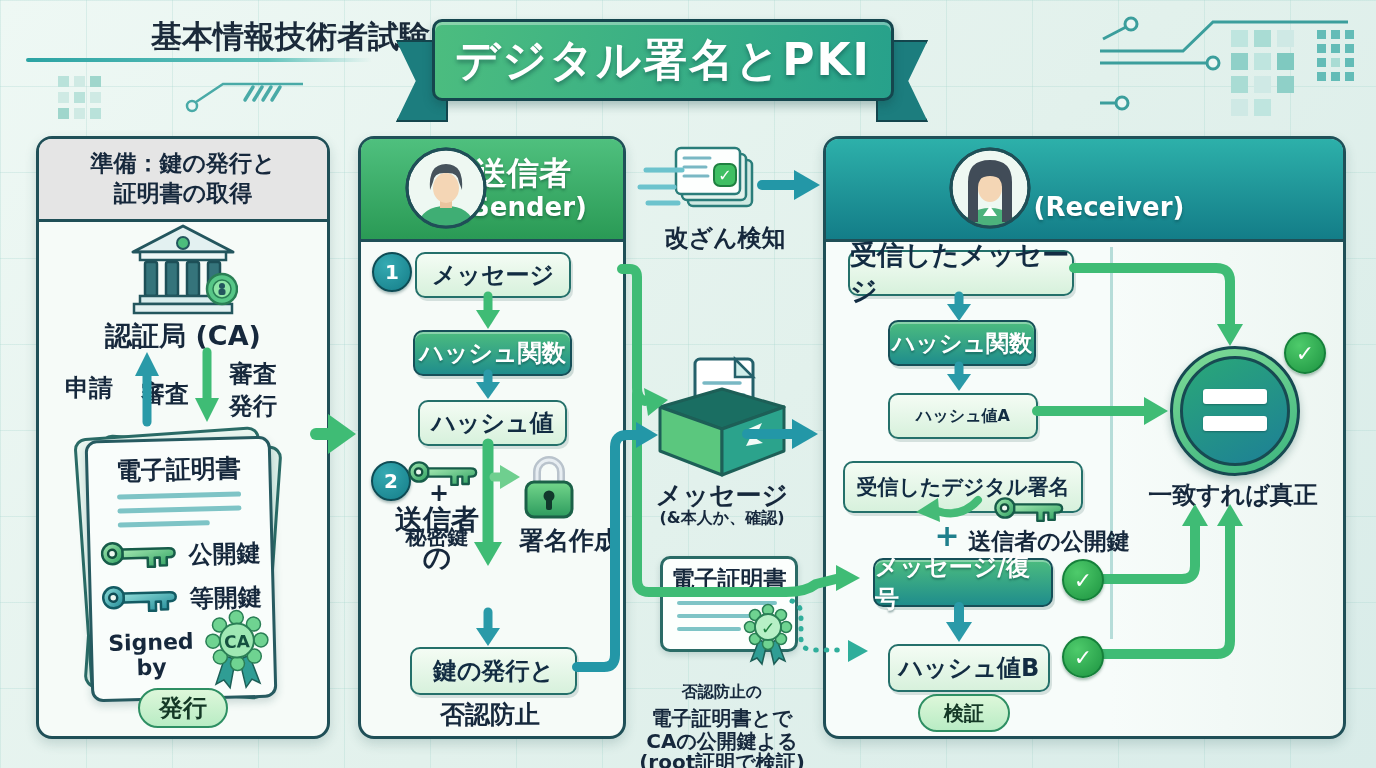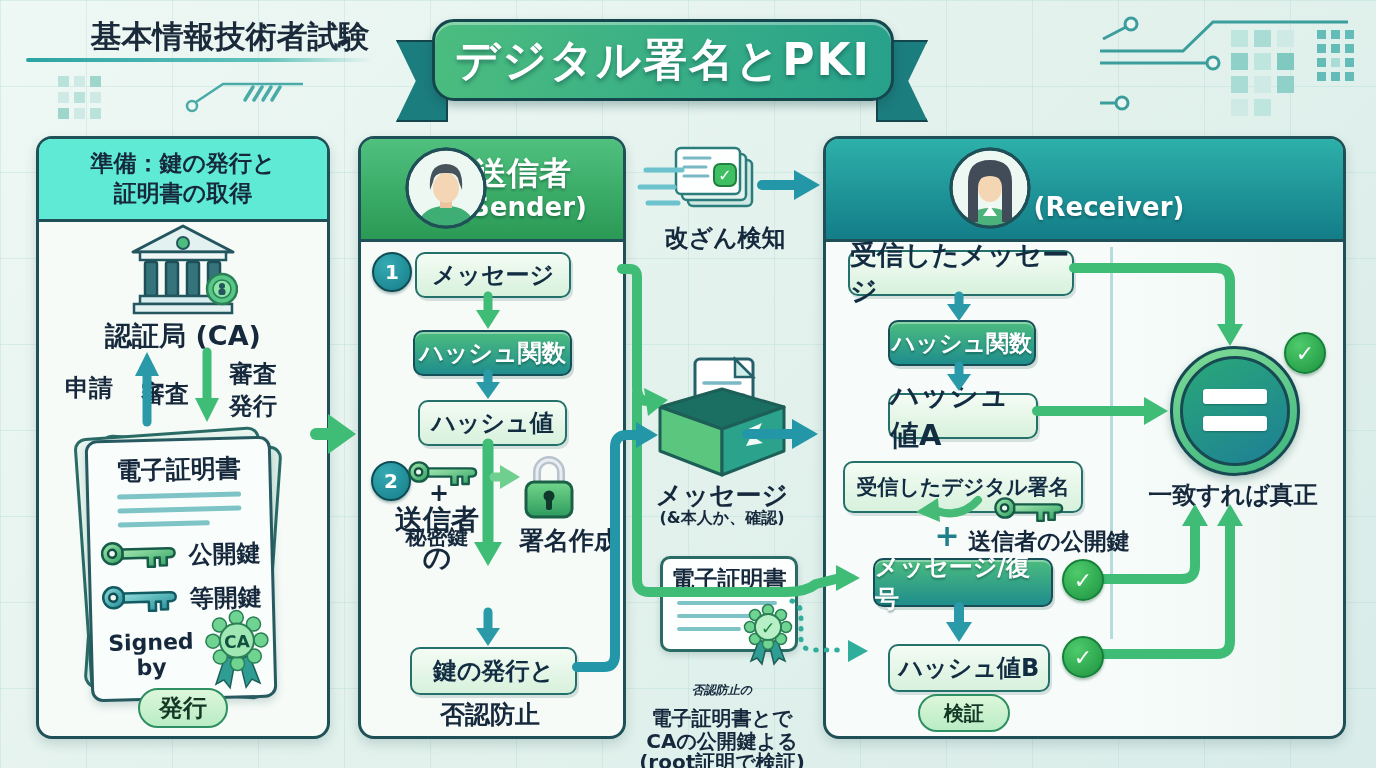--- a/index.html
+++ b/index.html
@@ -86,36 +86,36 @@
       <circle cx="118" cy="58" r="6"></circle>
         <circle cx="27" cy="98" r="6"></circle>
         <circle cx="36" cy="19" r="6"></circle>
     </g>
   </svg>
   <div class="abs" style="left:1231px;top:30px;width:17px;height:17px;background:#bfe5df;
        box-shadow:23px 0 #a9dcd4,46px 0 #cfe9e5,0 23px #8fd0c8,23px 23px #bfe5df,46px 23px #7fc9c0,0 46px #a9dcd4,23px 46px #cfe9e5,46px 46px #8fd0c8,0 69px #cfe9e5,23px 69px #bfe5df;"></div>
   <div class="abs" style="left:1317px;top:30px;width:9px;height:9px;background:#63bcb7;
        box-shadow:14px 0 #63bcb7,28px 0 #63bcb7,0 14px #63bcb7,14px 14px #63bcb7,28px 14px #63bcb7,0 28px #63bcb7,14px 28px #a9dcd4,28px 28px #63bcb7,0 42px #63bcb7,14px 42px #63bcb7,28px 42px #63bcb7;"></div>
 
-  <div class="lbl" style="left:30px;top:16px;width:400px;text-align:center;font-size:31px;color:#1b2a3a;font-family:Liberation Mono, monospace;">基本情報技術者試験</div>
+  <div class="lbl" style="left:30px;top:16px;width:400px;text-align:right;font-size:31px;color:#1b2a3a;font-family:Liberation Mono, monospace;">基本情報技術者試験</div>
   <div class="abs" style="left:26px;top:58px;width:346px;height:4px;border-radius:3px;
        background:linear-gradient(90deg,#2ba3a3,#63c3bc 70%,rgba(99,195,188,0));"></div>
 
   <div class="abs" style="left:396px;top:40px;width:48px;height:78px;background:#1c7d7e;border:2px solid #14454d;
        clip-path:polygon(0 0,100% 0,100% 100%,0 100%,38% 50%);"></div>
   <div class="abs" style="left:876px;top:40px;width:48px;height:78px;background:#1c7d7e;border:2px solid #14454d;
        clip-path:polygon(0 0,100% 0,62% 50%,100% 100%,0 100%);"></div>
-  <div class="abs" style="left:432px;top:19px;width:456px;height:76px;border:3.5px solid #15464e;border-radius:22px;
+  <div class="abs" style="left:432px;top:19px;width:456px;height:76px;border:3.5px solid #15464e;border-radius:10px;
        background:linear-gradient(100deg,#4cbd7f,#27a18b);display:flex;align-items:center;justify-content:center;
        box-shadow:0 5px 10px rgba(15,70,70,.3), inset 0 3px 0 rgba(255,255,255,.35);">
     <span style="font-size:44px;font-weight:bold;color:#fff;letter-spacing:2px;text-shadow:0 3px 4px rgba(8,60,60,.45);">デジタル署名とPKI</span>
   </div>
 
   <div class="panel" style="left:36px;top:136px;width:288px;height:597px;">
-    <div class="phead" style="height:80px;background:#5eead4;display:flex;flex-direction:column;align-items:center;justify-content:center;line-height:1.3;">
+    <div class="phead" style="height:80px;background:#e5e5e5;display:flex;flex-direction:column;align-items:center;justify-content:center;line-height:1.3;">
       <span style="font-size:23px;font-weight:bold;">準備：鍵の発行と</span>
       <span style="font-size:23px;font-weight:bold;">証明書の取得</span>
     </div>
   </div>
 
   <svg class="abs" width="110" height="96" style="left:128px;top:222px;">
     <polygon points="5,30 105,30 55,4" fill="#e3f1f1" stroke="#23565e" stroke-width="3" stroke-linejoin="round"></polygon>
     <circle cx="55" cy="21" r="6" fill="#4cbd7c" stroke="#23565e" stroke-width="2"></circle>
     <rect x="12" y="30" width="86" height="8" fill="#eef7f6" stroke="#23565e" stroke-width="2.5"></rect>
     <g fill="#35747b" stroke="#1d4f57" stroke-width="2.5">
@@ -288,21 +288,21 @@
         <circle cx="46" cy="25" r="5.5"></circle>
       <circle cx="41" cy="37" r="5.5"></circle>
         <circle cx="28" cy="42" r="5.5"></circle>
         <circle cx="15" cy="37" r="5.5"></circle>
       <circle cx="10" cy="25" r="5.5"></circle>
         <circle cx="15" cy="13" r="5.5"></circle>
     </g>
     <circle cx="28" cy="25" r="13" fill="#b7f0c6" stroke="#2a7f55" stroke-width="2"></circle>
     <text x="28" y="32" text-anchor="middle" font-size="17" font-weight="bold" fill="#1f8040">✓</text>
   </svg>
-  <div class="lbl" style="left:612px;top:682px;width:220px;font-size:12px;font-style:italic;">否認防止の</div>
+  <div class="lbl" style="left:612px;top:682px;width:220px;font-size:16px;">否認防止の</div>
   <div class="lbl" style="left:612px;top:705px;width:220px;font-size:20px;">電子証明書とで</div>
   <div class="lbl" style="left:612px;top:728px;width:220px;font-size:20px;">CAの公開鍵よる</div>
   <div class="lbl" style="left:607px;top:749px;width:230px;font-size:20px;">(root証明で検証)</div>
 
   <div class="panel" style="left:823px;top:136px;width:517px;height:597px;background:linear-gradient(90deg,#f7fcfa 0 55%,#edf6f2);">
     <div class="phead" style="height:100px;background:linear-gradient(180deg,#2db0aa,#137d88);"></div>
     <div class="abs" style="left:284px;top:108px;width:2.5px;height:392px;background:rgba(130,195,190,.55);"></div>
   </div>
   <svg class="abs z6" width="84" height="84" style="left:948px;top:146px;">
     <defs>
@@ -321,21 +321,21 @@
     <circle cx="42" cy="42" r="39" fill="none" stroke="#1f4f57" stroke-width="3"></circle>
   </svg>
   <div class="lbl" style="left:1024px;top:192px;width:170px;font-size:26px;color:#fff;text-shadow:0 2px 3px rgba(5,55,60,.45);">(Receiver)</div>
 
   <div class="nbox" style="left:848px;top:250px;width:222px;height:42px;font-size:27px;">
     <span>受信したメッセージ</span>
     </div>
   <div class="dbox" style="left:888px;top:320px;width:144px;height:42px;font-size:23px;">
     <span>ハッシュ関数</span>
     </div>
-  <div class="nbox" style="left:888px;top:393px;width:146px;height:42px;font-size:29px;justify-content:flex-end;">
+  <div class="nbox" style="left:888px;top:393px;width:146px;height:42px;font-size:16px;">
     <span>ハッシュ値A</span>
     </div>
   <div class="nbox" style="left:843px;top:461px;width:236px;height:48px;font-size:21px;">
     <span>受信したデジタル署名</span>
     </div>
 
   <svg class="abs z6" width="76" height="44" style="left:912px;top:490px;">
     <path d="M66 10 Q48 30 22 20" fill="none" stroke="#45bb77" stroke-width="8" stroke-linecap="round"></path>
     <polygon points="26,8 4,22 28,32" fill="#45bb77"></polygon>
   </svg>

